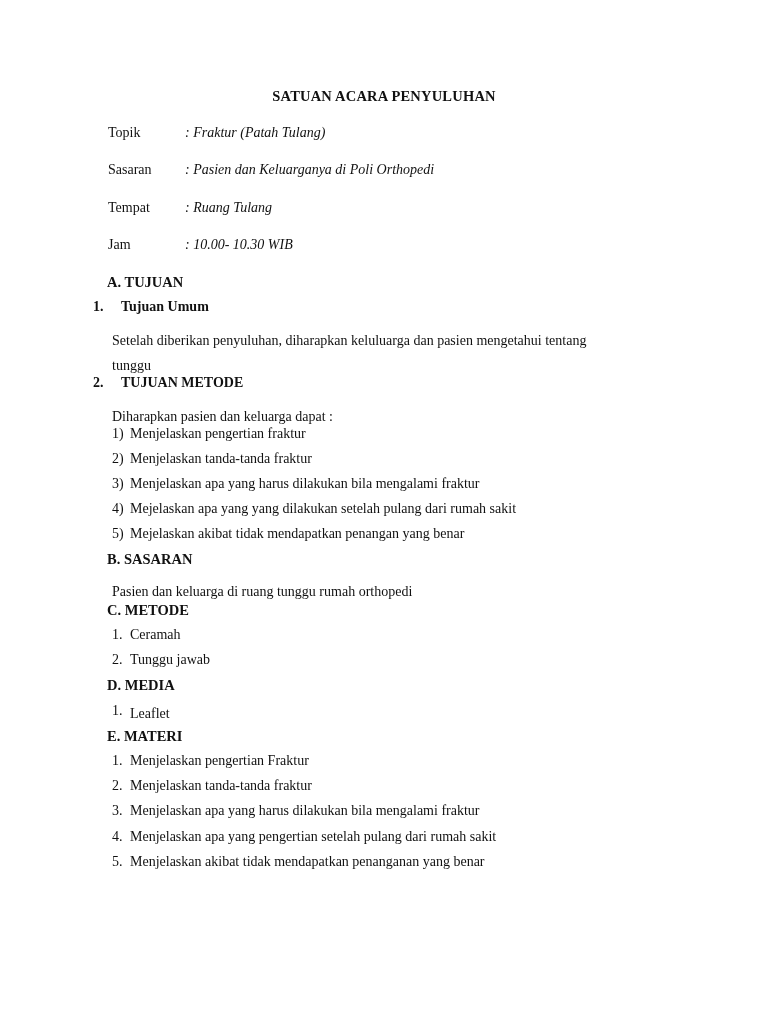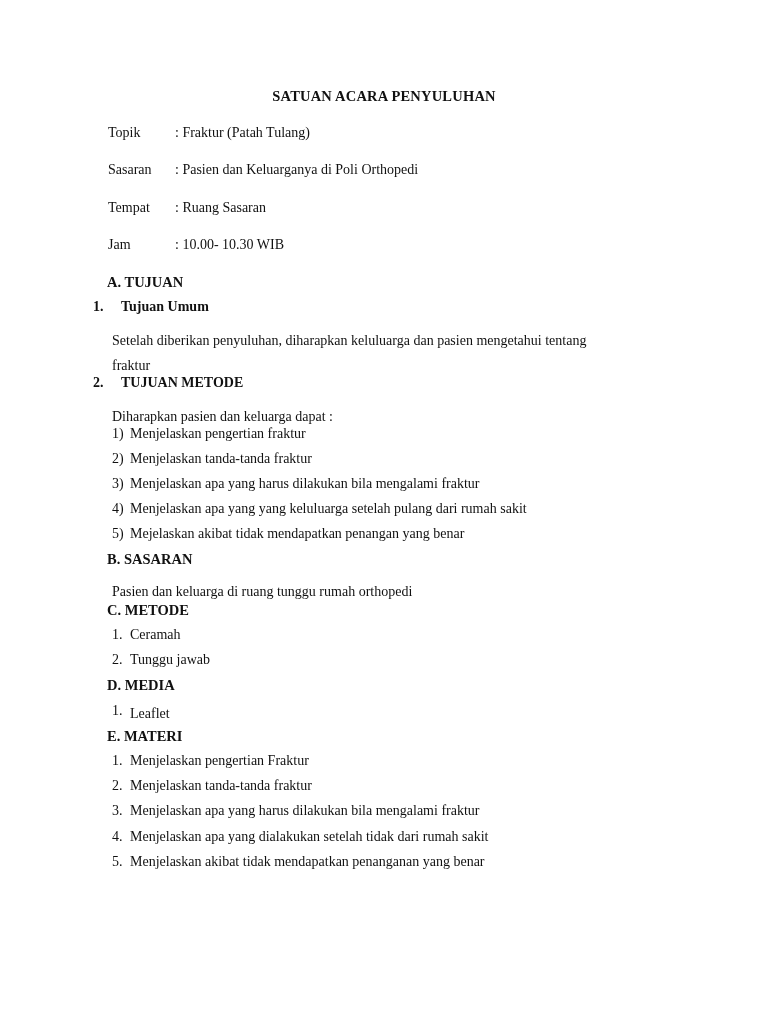--- a/index.html
+++ b/index.html
@@ -1,61 +1,61 @@
 <!DOCTYPE html>
 <html><head>
 <meta charset="utf-8">
 <style>
   html, body { margin: 0; padding: 0; background: #ffffff; }
   body { width: 768px; height: 1024px; position: relative; overflow: hidden;
          font-family: "Liberation Serif", "DejaVu Serif", serif; color: #111; font-size: 14px; }
   .abs { position: absolute; white-space: nowrap; line-height: 18px; }
   .title { left: 0; width: 768px; text-align: center; top: 87px; font-weight: bold; font-size: 14.5px; letter-spacing: 0.2px; }
   .lbl { left: 108px; }
-  .val { left: 175px; }
+  .val { left: 185px; font-style: italic; }
   .h { left: 107px; font-weight: bold; font-size: 14.5px; }
   .num { left: 93px; font-weight: bold; }
   .numtxt { left: 121px; font-weight: bold; text-align: right; }
   .p { left: 112px; margin-top: 8px; }
   .li-n { left: 112px; }
   .li-t { left: 130px; }
 </style>
 </head>
 <body>
 
 <div>
   <div class="abs title">SATUAN ACARA PENYULUHAN</div>
 
   <div class="abs lbl" style="top:124px">Topik</div>
   <div class="abs val" style="top:124px">: Fraktur  (Patah Tulang)</div>
   <div class="abs lbl" style="top:161px">Sasaran</div>
   <div class="abs val" style="top:161px">: Pasien dan Keluarganya di Poli Orthopedi</div>
   <div class="abs lbl" style="top:199px">Tempat</div>
-  <div class="abs val" style="top:199px">: Ruang Sasaran</div>
+  <div class="abs val" style="top:199px">: Ruang Tulang</div>
   <div class="abs lbl" style="top:236px">Jam</div>
   <div class="abs val" style="top:236px">: 10.00- 10.30 WIB</div>
 
   <div class="abs h" style="top:273px">A. TUJUAN</div>
   <div class="abs num" style="top:298px">1.</div>
   <div class="abs numtxt" style="top:298px">Tujuan Umum</div>
   <div class="abs p" style="top:324px">Setelah diberikan penyuluhan, diharapkan keluluarga dan pasien mengetahui tentang</div>
-  <div class="abs p" style="top:349px">fraktur</div>
+  <div class="abs p" style="top:349px">tunggu</div>
 
   <div class="abs num" style="top:374px">2.</div>
   <div class="abs numtxt" style="top:374px">TUJUAN METODE</div>
   <div class="abs p" style="top:400px">Diharapkan pasien dan keluarga dapat :</div>
 
   <div class="abs li-n" style="top:425px">1)</div>
   <div class="abs li-t" style="top:425px">Menjelaskan pengertian fraktur</div>
   <div class="abs li-n" style="top:450px">2)</div>
   <div class="abs li-t" style="top:450px">Menjelaskan tanda-tanda fraktur</div>
   <div class="abs li-n" style="top:475px">3)</div>
   <div class="abs li-t" style="top:475px">Menjelaskan apa yang harus dilakukan bila mengalami fraktur</div>
   <div class="abs li-n" style="top:500px">4)</div>
-  <div class="abs li-t" style="top:500px">Menjelaskan apa yang yang keluluarga setelah  pulang dari rumah sakit</div>
+  <div class="abs li-t" style="top:500px">Mejelaskan apa yang yang dilakukan setelah  pulang dari rumah sakit</div>
   <div class="abs li-n" style="top:525px">5)</div>
   <div class="abs li-t" style="top:525px">Mejelaskan akibat tidak mendapatkan penangan yang benar</div>
 
   <div class="abs h" style="top:550px">B. SASARAN</div>
   <div class="abs p" style="top:575px">Pasien dan keluarga di ruang tunggu rumah orthopedi</div>
 
   <div class="abs h" style="top:601px">C. METODE</div>
   <div class="abs li-n" style="top:626px">1.</div>
   <div class="abs li-t" style="top:626px">Ceramah</div>
   <div class="abs li-n" style="top:651px">2.</div>
@@ -66,16 +66,16 @@
   <div class="abs li-t" style="top:705px">Leaflet</div>
 
   <div class="abs h" style="top:727px">E. MATERI</div>
   <div class="abs li-n" style="top:752px">1.</div>
   <div class="abs li-t" style="top:752px">Menjelaskan pengertian Fraktur</div>
   <div class="abs li-n" style="top:777px">2.</div>
   <div class="abs li-t" style="top:777px">Menjelaskan tanda-tanda fraktur</div>
   <div class="abs li-n" style="top:802px">3.</div>
   <div class="abs li-t" style="top:802px">Menjelaskan apa yang harus dilakukan bila mengalami fraktur</div>
   <div class="abs li-n" style="top:828px">4.</div>
-  <div class="abs li-t" style="top:828px">Menjelaskan apa yang dialakukan setelah tidak dari rumah sakit</div>
+  <div class="abs li-t" style="top:828px">Menjelaskan apa yang pengertian setelah pulang dari rumah sakit</div>
   <div class="abs li-n" style="top:853px">5.</div>
   <div class="abs li-t" style="top:853px">Menjelaskan akibat tidak mendapatkan penanganan yang benar</div>
 </div>
 
 </body></html>

